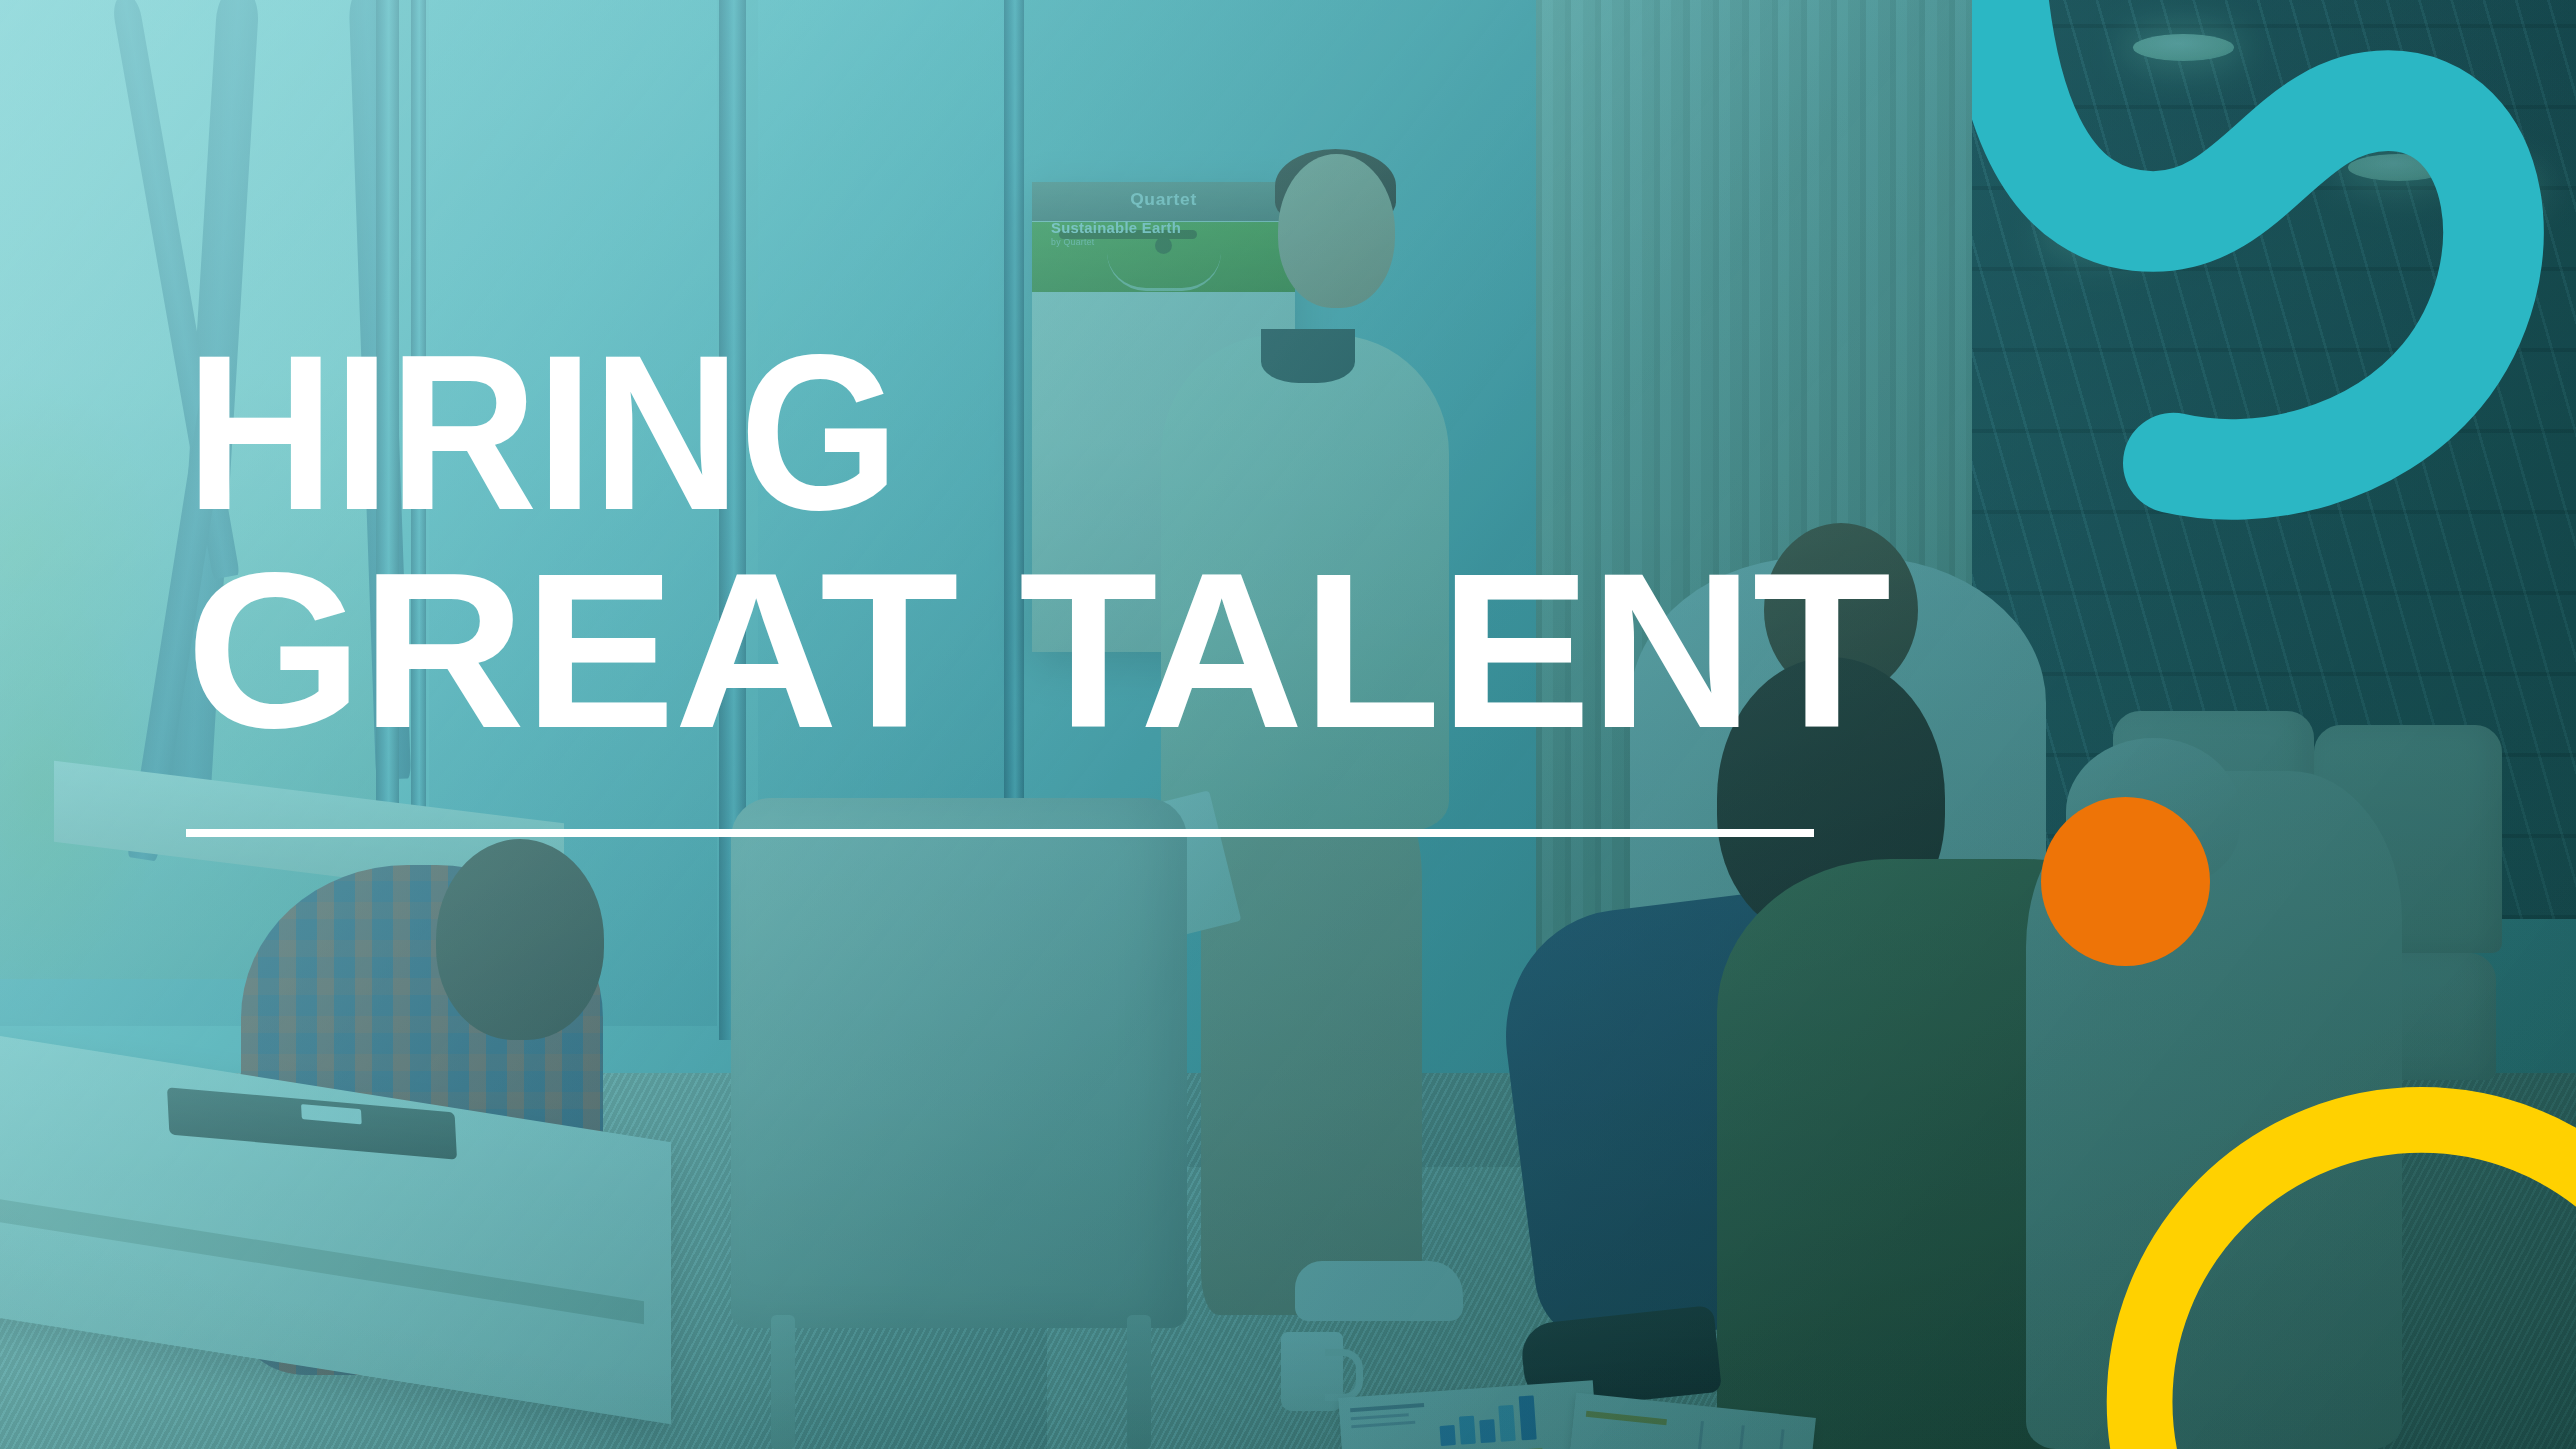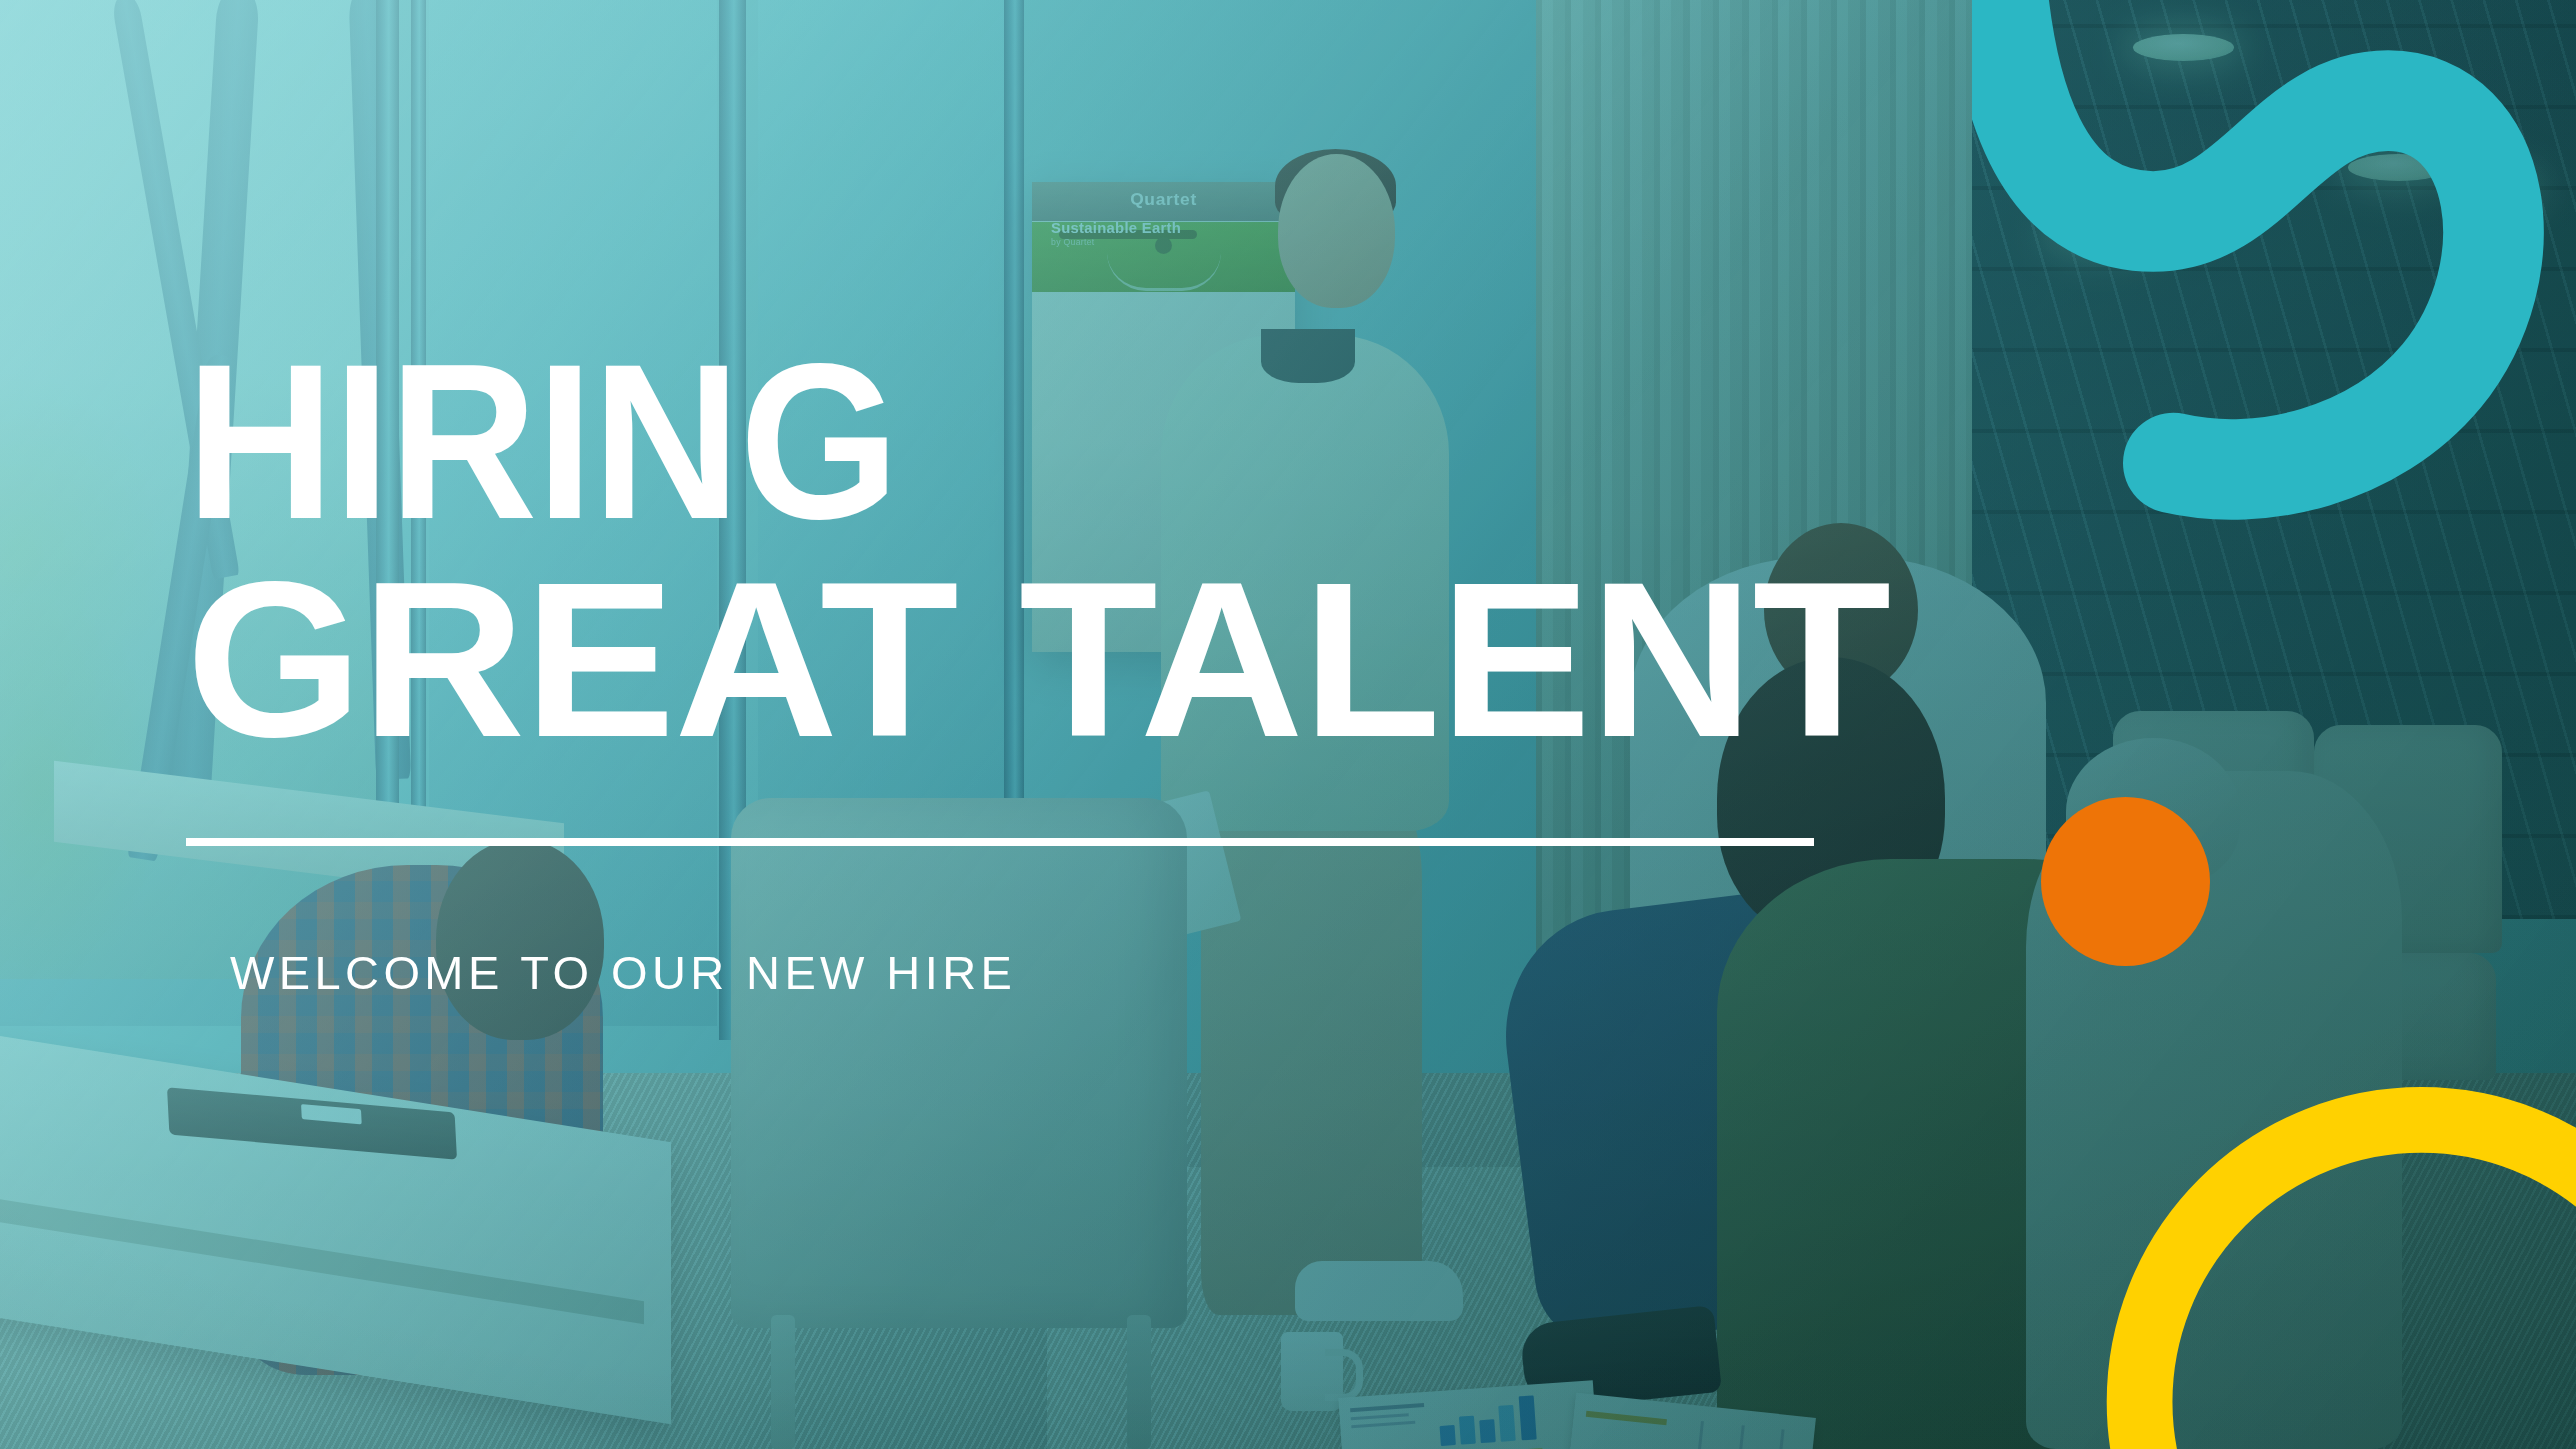--- a/index.html
+++ b/index.html
@@ -380,21 +380,21 @@
     left: 2041px; top: 797px;
     width: 169px; height: 169px;
     border-radius: 50%;
   }
   .deco-ring { left: 2106px; top: 1073px; width: 510px; height: 416px; }
 
   
   .content {
     position: absolute;
     left: 186px;
-    top: 333px;
+    top: 324px;
     width: 1677px;
   }
   .headline {
     margin: 0;
     color: #ffffff;
     font-family: "Liberation Sans", "DejaVu Sans", sans-serif;
     font-weight: 700;
     font-size: 221px;
     line-height: 0.985;
     letter-spacing: -1.3px;
@@ -550,17 +550,16 @@
   <svg class="deco deco-ring" viewBox="0 0 760 620" aria-hidden="true">
     <circle cx="470" cy="490" r="420" fill="none" stroke="#FFD100" stroke-width="98"></circle>
   </svg>
 
   <div class="content">
     <h1 class="headline">
       <span class="l1">HIRING</span>
       <span class="l2">GREAT TALENT</span>
     </h1>
     <div class="rule"></div>
-    <div class="subtitle">WELCOME TO OUR NEW HIRE</div>
   </div>
 
 </div>
 
 
 </body></html>

